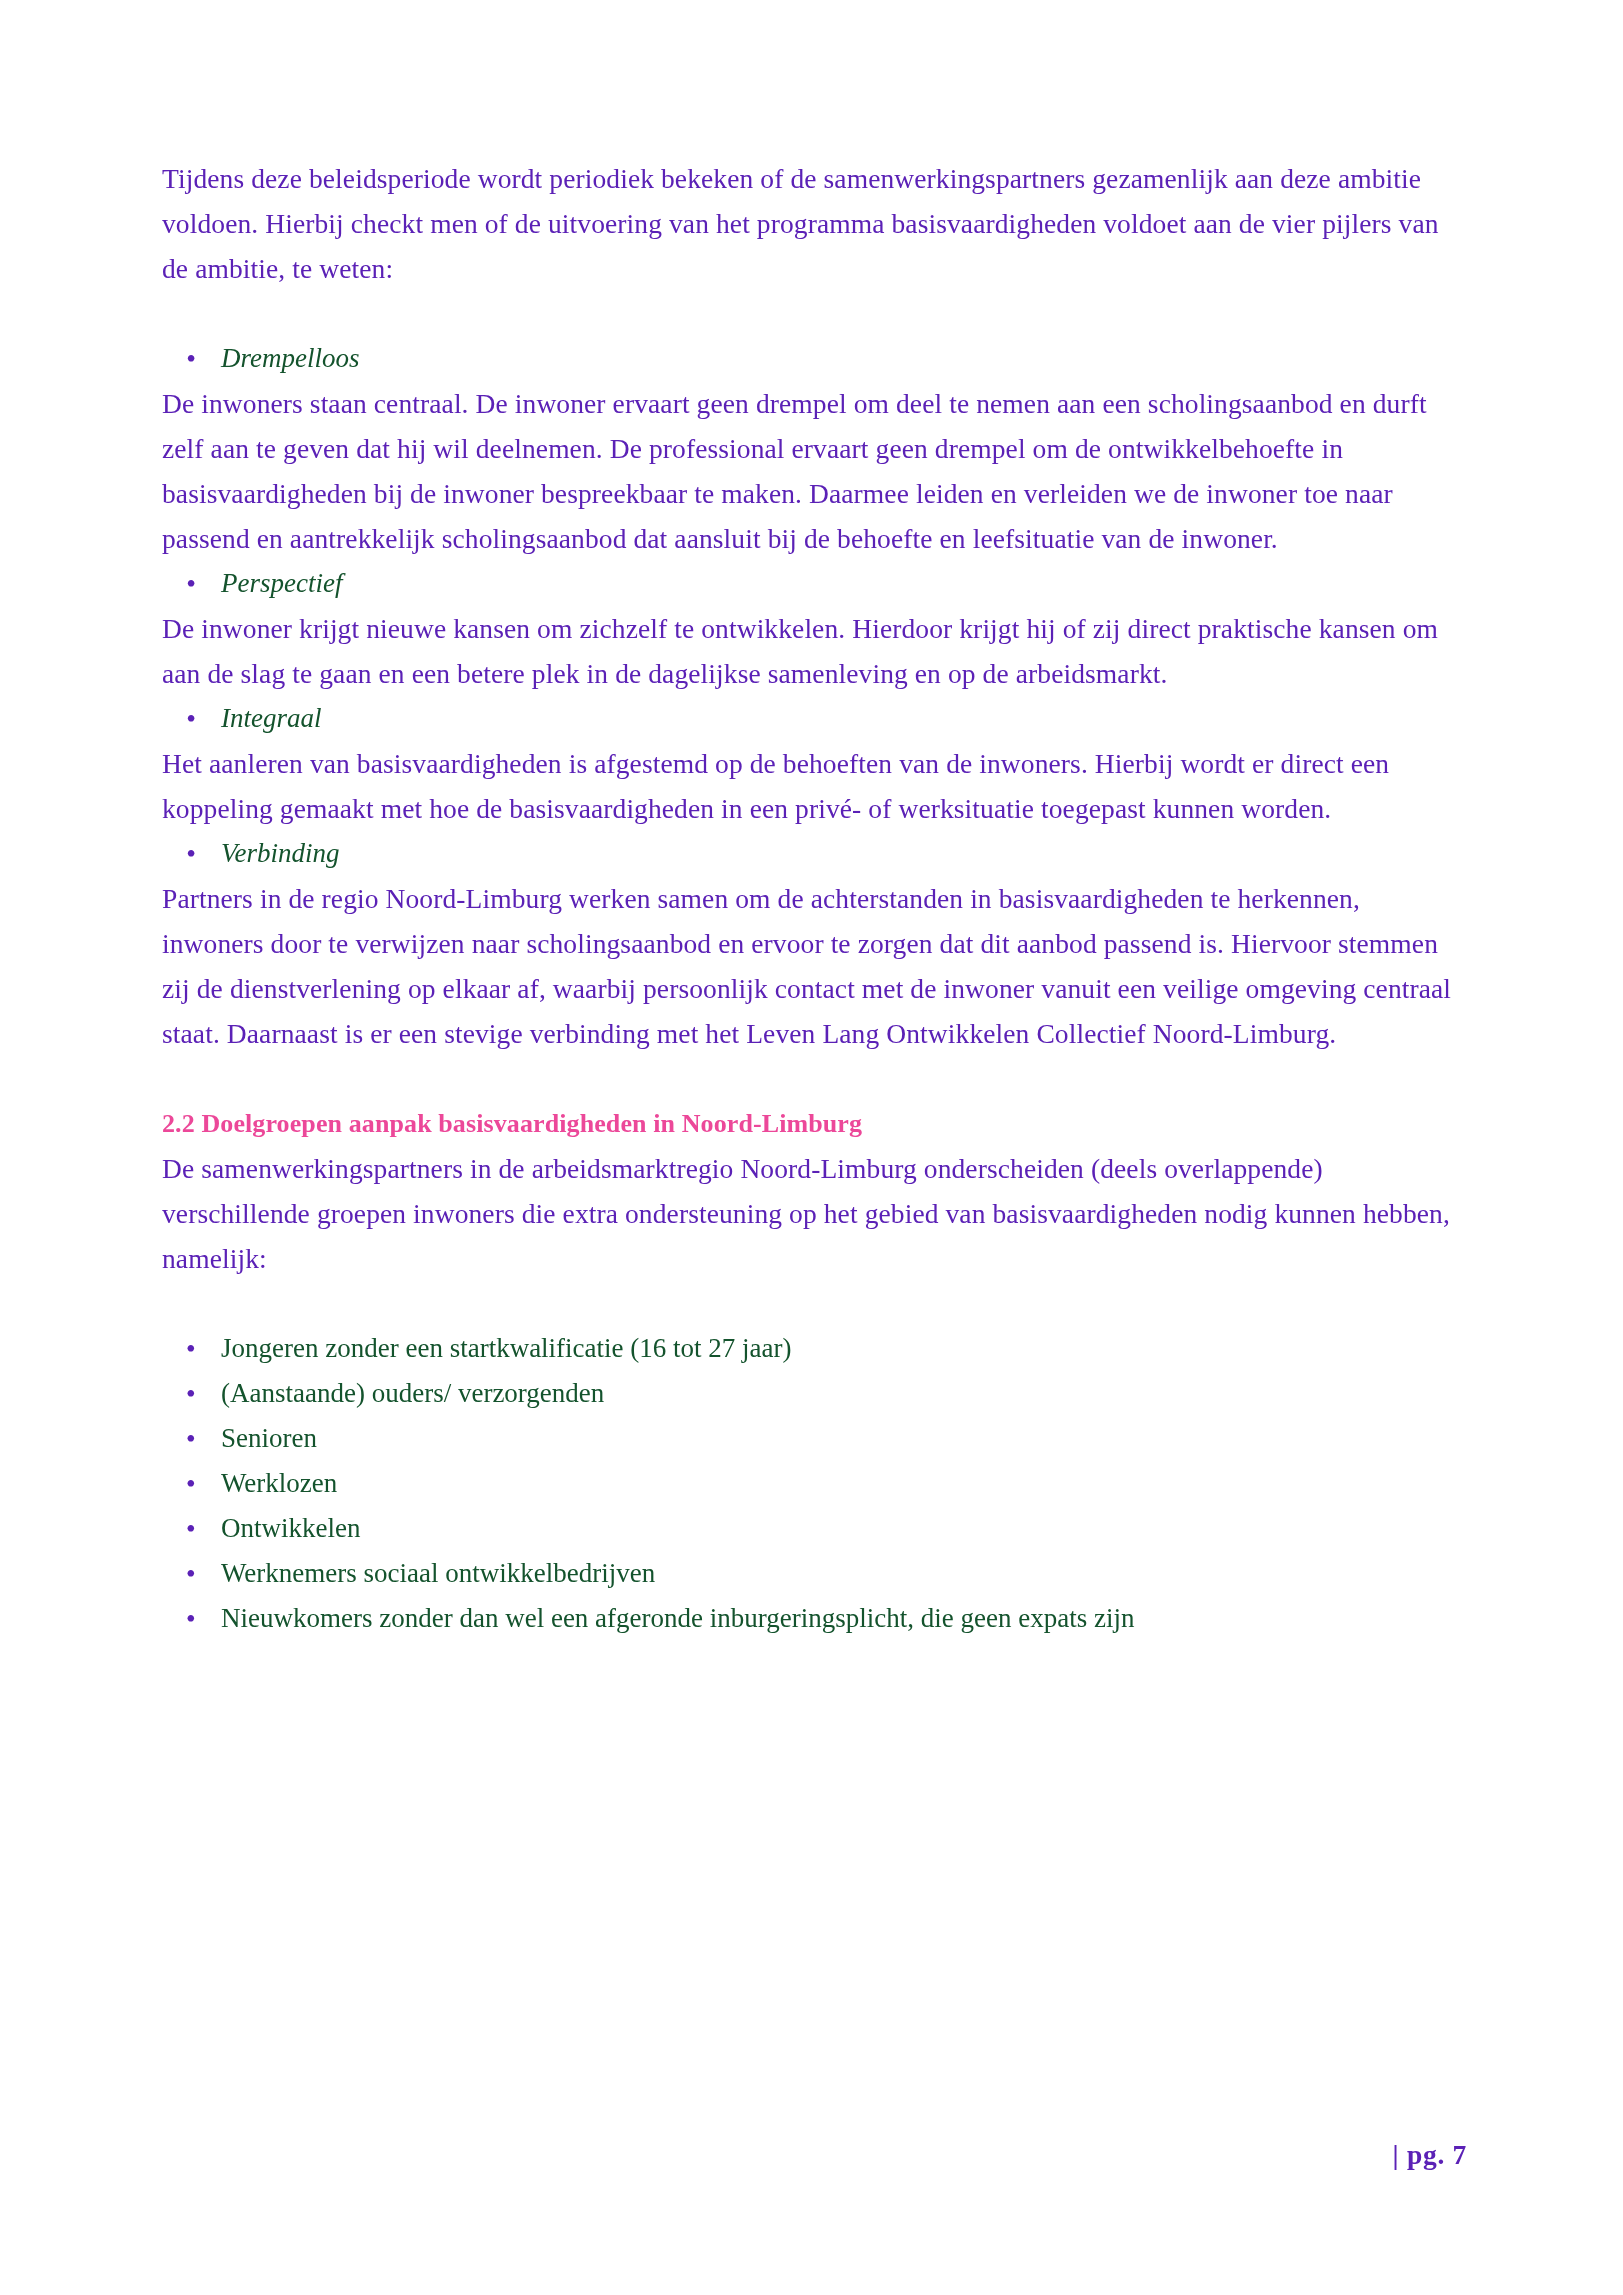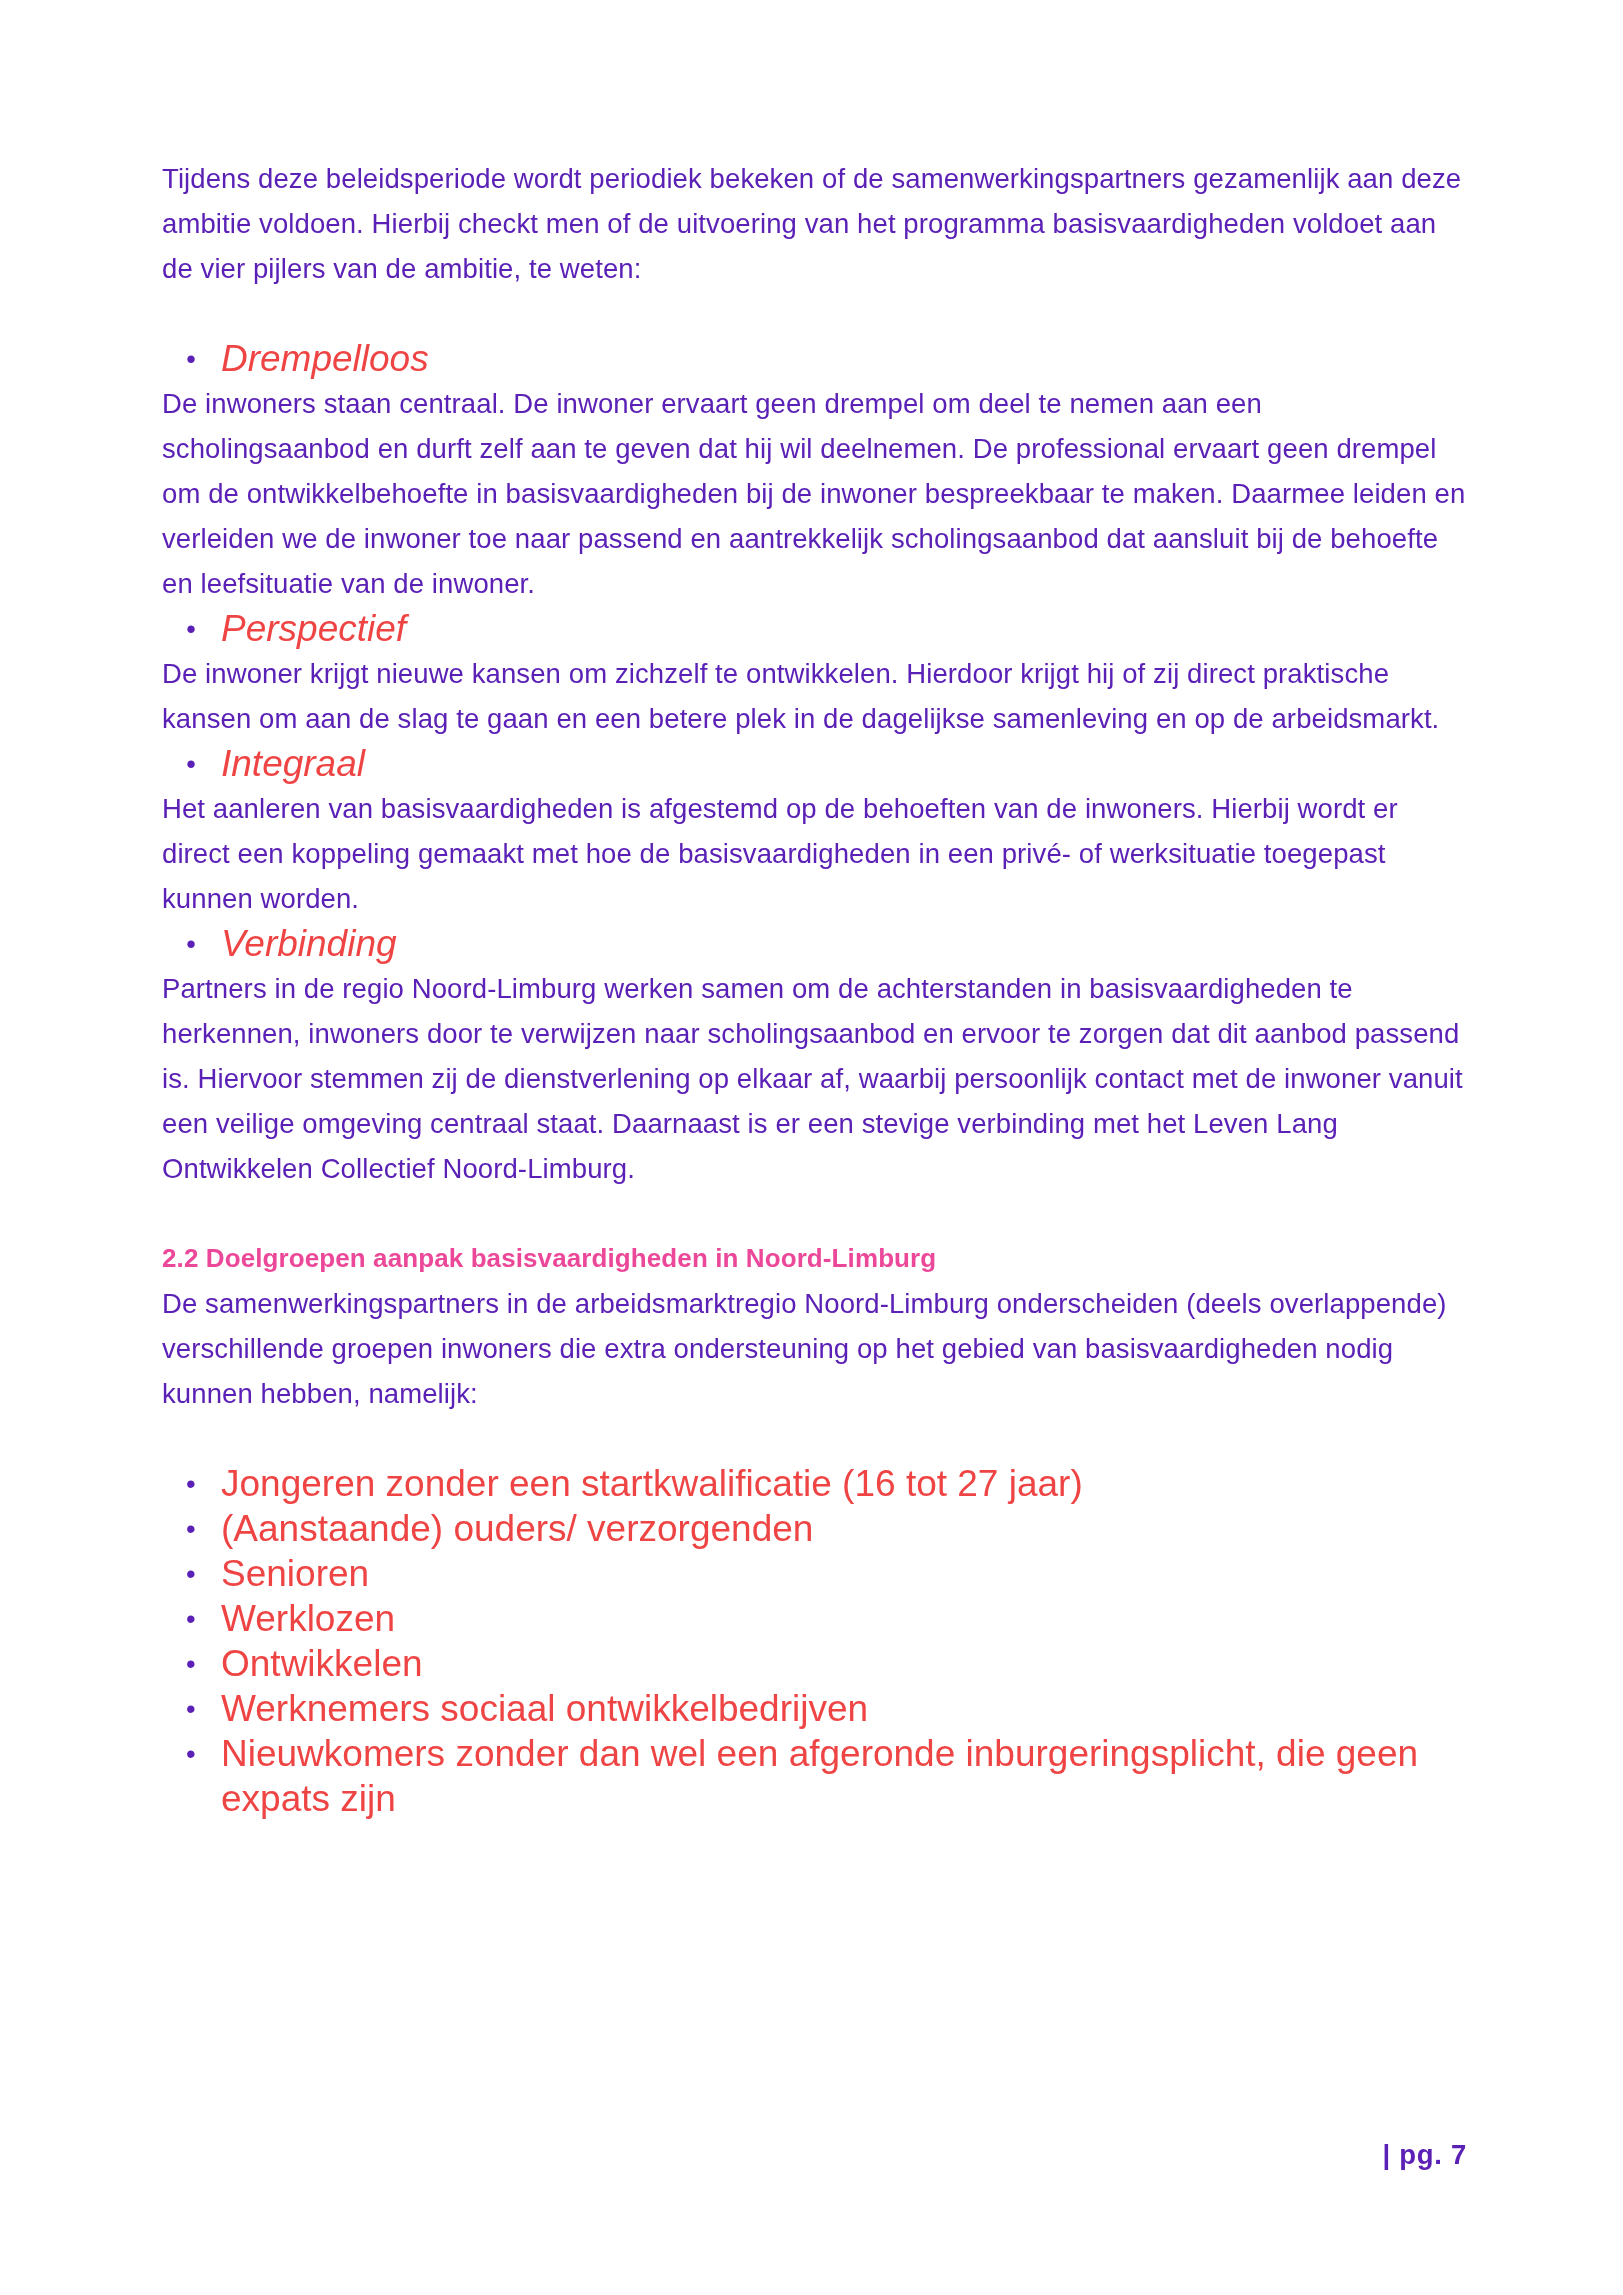--- a/index.html
+++ b/index.html
@@ -7,21 +7,21 @@
     margin: 0;
     padding: 0;
     background: #ffffff;
   }
   .page {
     position: relative;
     width: 1623px;
     height: 2295px;
     background: #ffffff;
     box-sizing: border-box;
-    font-family: Liberation Sans, sans-serif;
+    font-family: Liberation Serif, serif;
     color: #5B21B6;
     overflow: hidden;
   }
   .content {
     position: absolute;
     left: 162px;
     top: 156px;
     width: 1306px;
   }
 
@@ -45,23 +45,23 @@
   ul.pillars,
   ul.targets {
     list-style: none;
     margin: 0;
     padding: 0;
   }
   ul.pillars > li,
   ul.targets > li {
     position: relative;
     padding-left: 59px;
-    font-size: 37px;
+    font-size: 27px;
     line-height: 45px;
-    color: #ef4444;
+    color: #14532d;
   }
   ul.pillars > li::before,
   ul.targets > li::before {
     content: "\2022";
     position: absolute;
     left: 24px;
     top: 0;
     font-size: 27.5px;
     line-height: 45px;
     color: #5B21B6;

